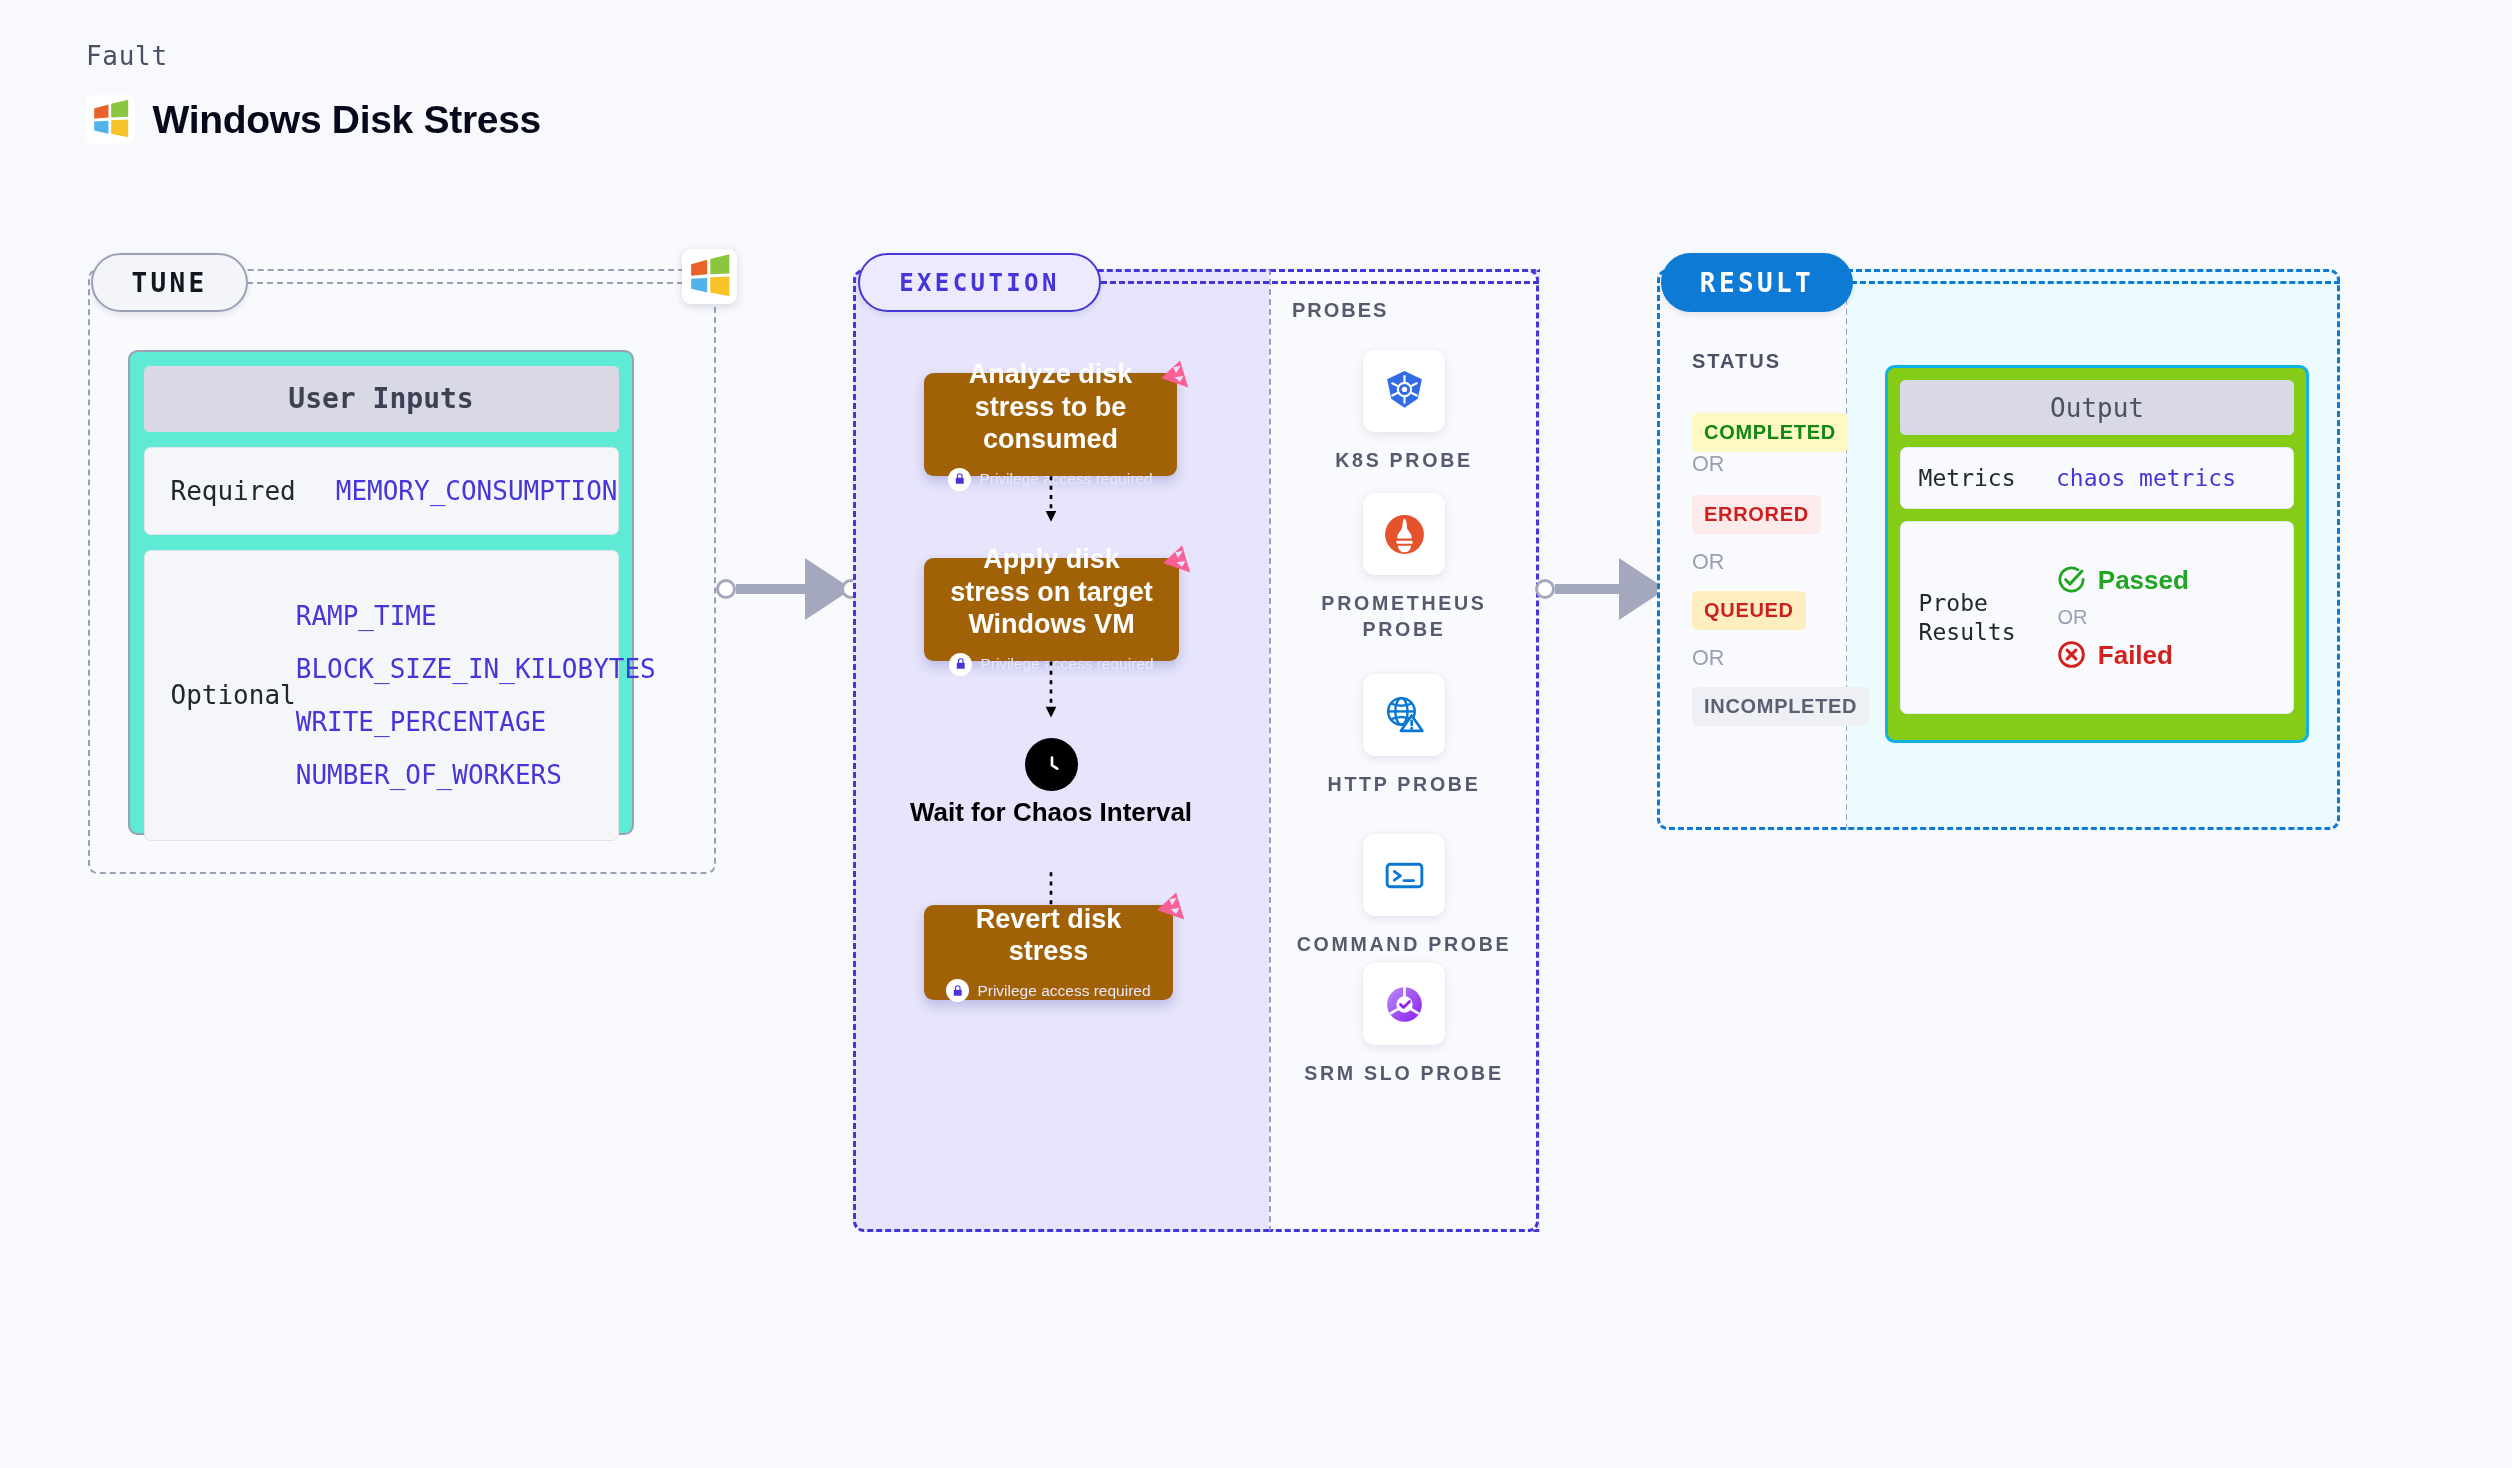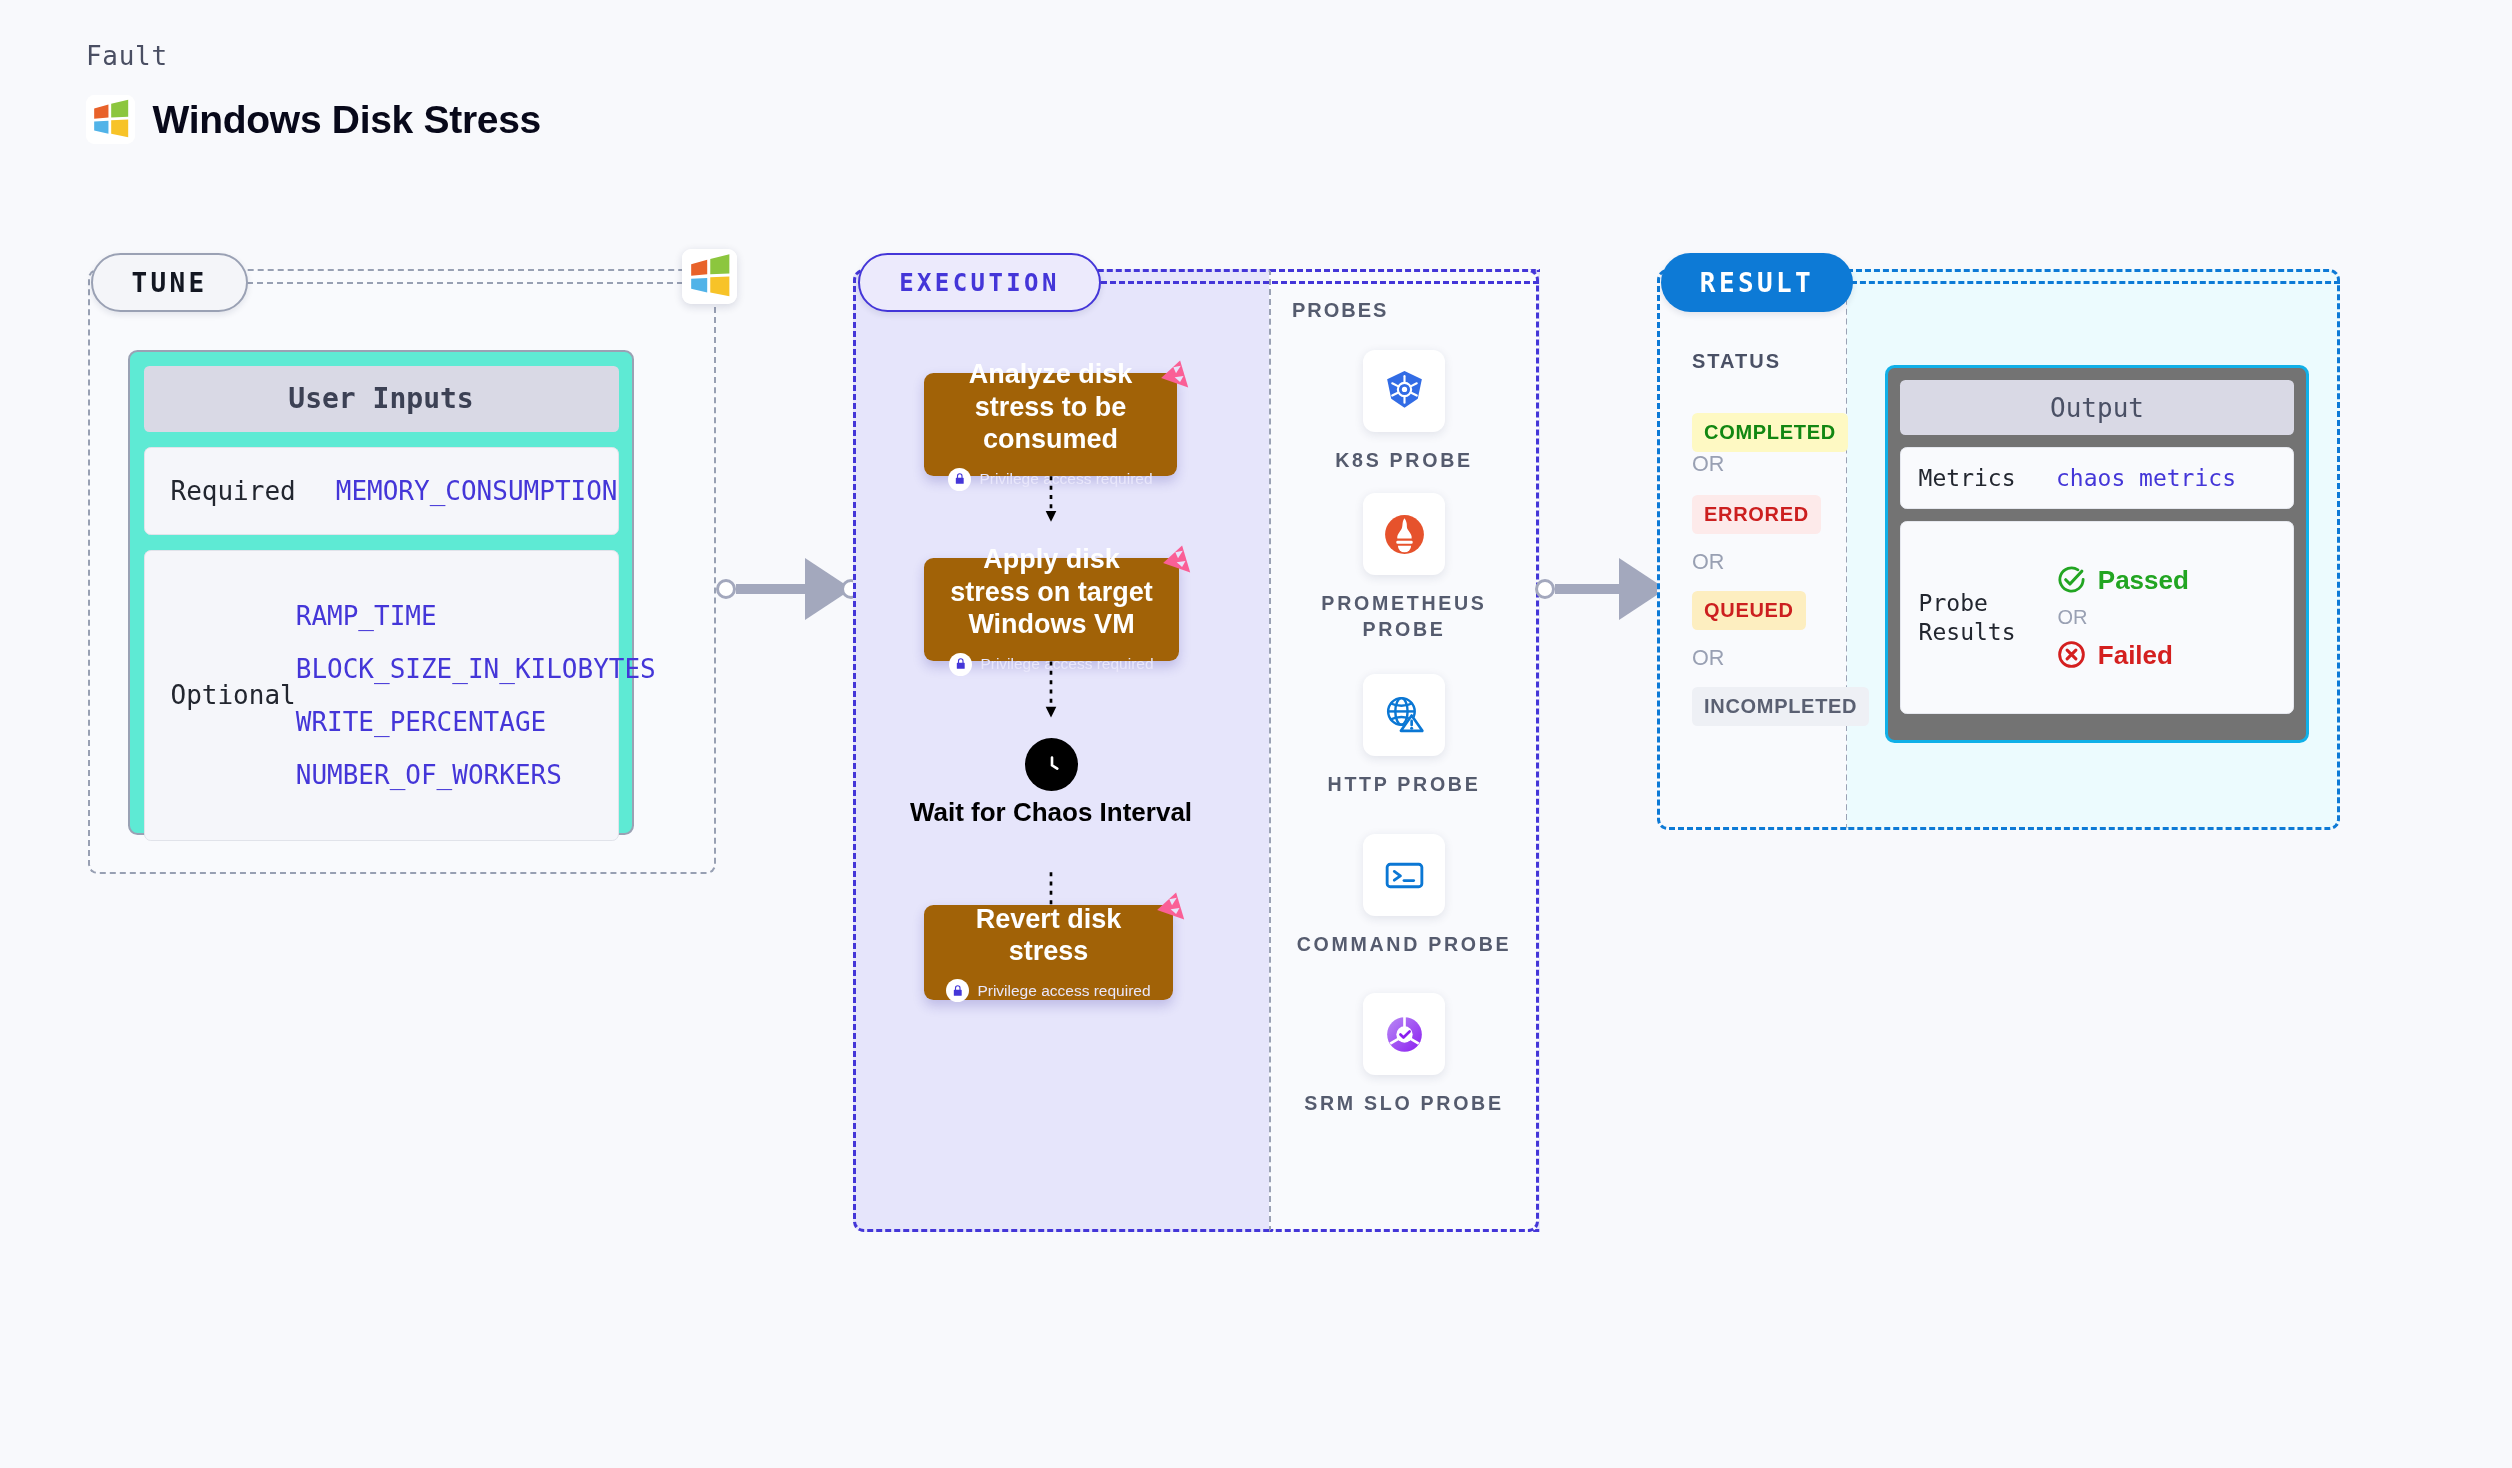--- a/index.html
+++ b/index.html
@@ -177,21 +177,21 @@
     letter-spacing: 0.7px;
   }
   .status-or {
     position: absolute; left: 1692px; font-size: 21.6px; color: #99a0b3;
   }
 
   
   .out-card {
     position: absolute; left: 1885px; top: 365px;
     width: 424px; height: 378px;
-    background: #737373; border: 3.4px solid #10b0e8;
+    background: #84cc16; border: 3.4px solid #10b0e8;
     border-radius: 9.5px; padding: 12px;
   }
   .out-hdr {
     height: 55px; background: #d9d9e5; border-radius: 5.4px;
     display: flex; align-items: center; justify-content: center;
     font-family: "DejaVu Sans Mono", monospace;
     font-size: 26px; color: #4a5065;
   }
   .out-row {
     margin-top: 12px; background: #f9fafd; border: 1.4px solid #e6e8ef;
@@ -440,21 +440,21 @@
     <div class="probe-icon-box">
       <svg width="49" height="49" viewBox="0 0 48 48">
         <rect x="7" y="13" width="34" height="22" rx="3" fill="none" stroke="#0b77d4" stroke-width="2.8"></rect>
         <path d="M14 20 L20 24.3 L14 28.6" fill="none" stroke="#0b77d4" stroke-width="2.8" stroke-linecap="round" stroke-linejoin="round"></path>
         <line x1="23.5" y1="29" x2="33" y2="29" stroke="#0b77d4" stroke-width="2.8" stroke-linecap="round"></line>
       </svg>
     </div>
     <div class="probe-label">COMMAND PROBE</div>
   </div>
 
-  <div class="probe-item" style="left:1289px; top:993px;">
+  <div class="probe-item" style="left:1289px; top:963px;">
     <div class="probe-icon-box">
       <svg width="49" height="49" viewBox="0 0 48 48">
         <defs>
           <linearGradient id="slg" x1="0" y1="0" x2="1" y2="1">
             <stop offset="0" stop-color="#b98bf5"></stop>
               <stop offset="1" stop-color="#8b1ef0"></stop>
           </linearGradient>
         </defs>
         <circle cx="24" cy="24" r="17" fill="url(#slg)"></circle>
         <path d="M24 6 v12" stroke="#fff" stroke-width="2.6"></path>

